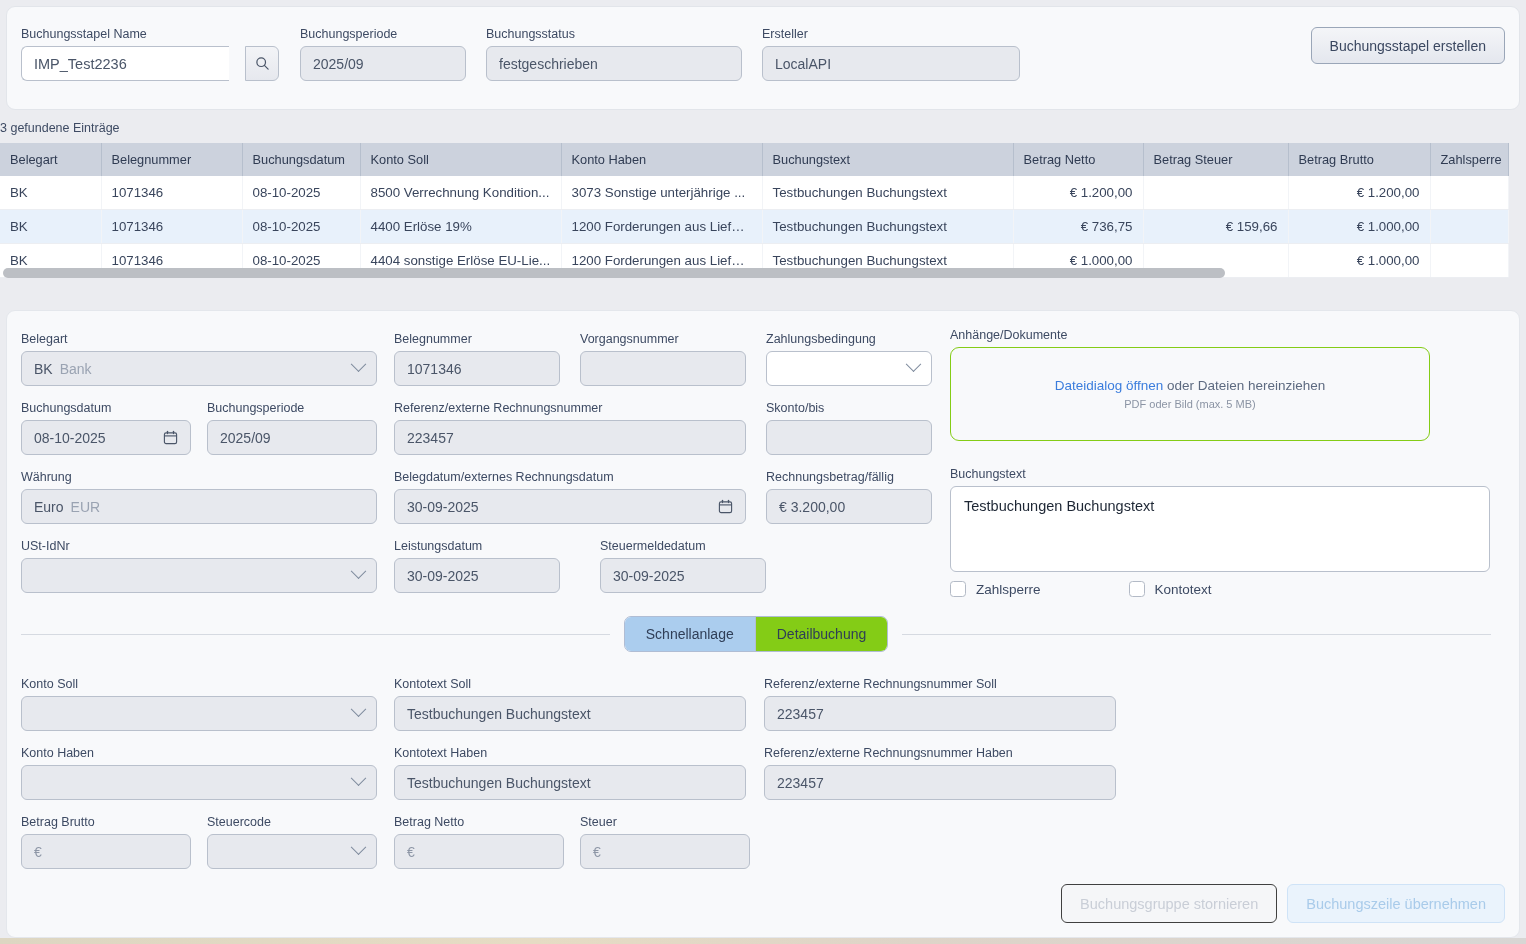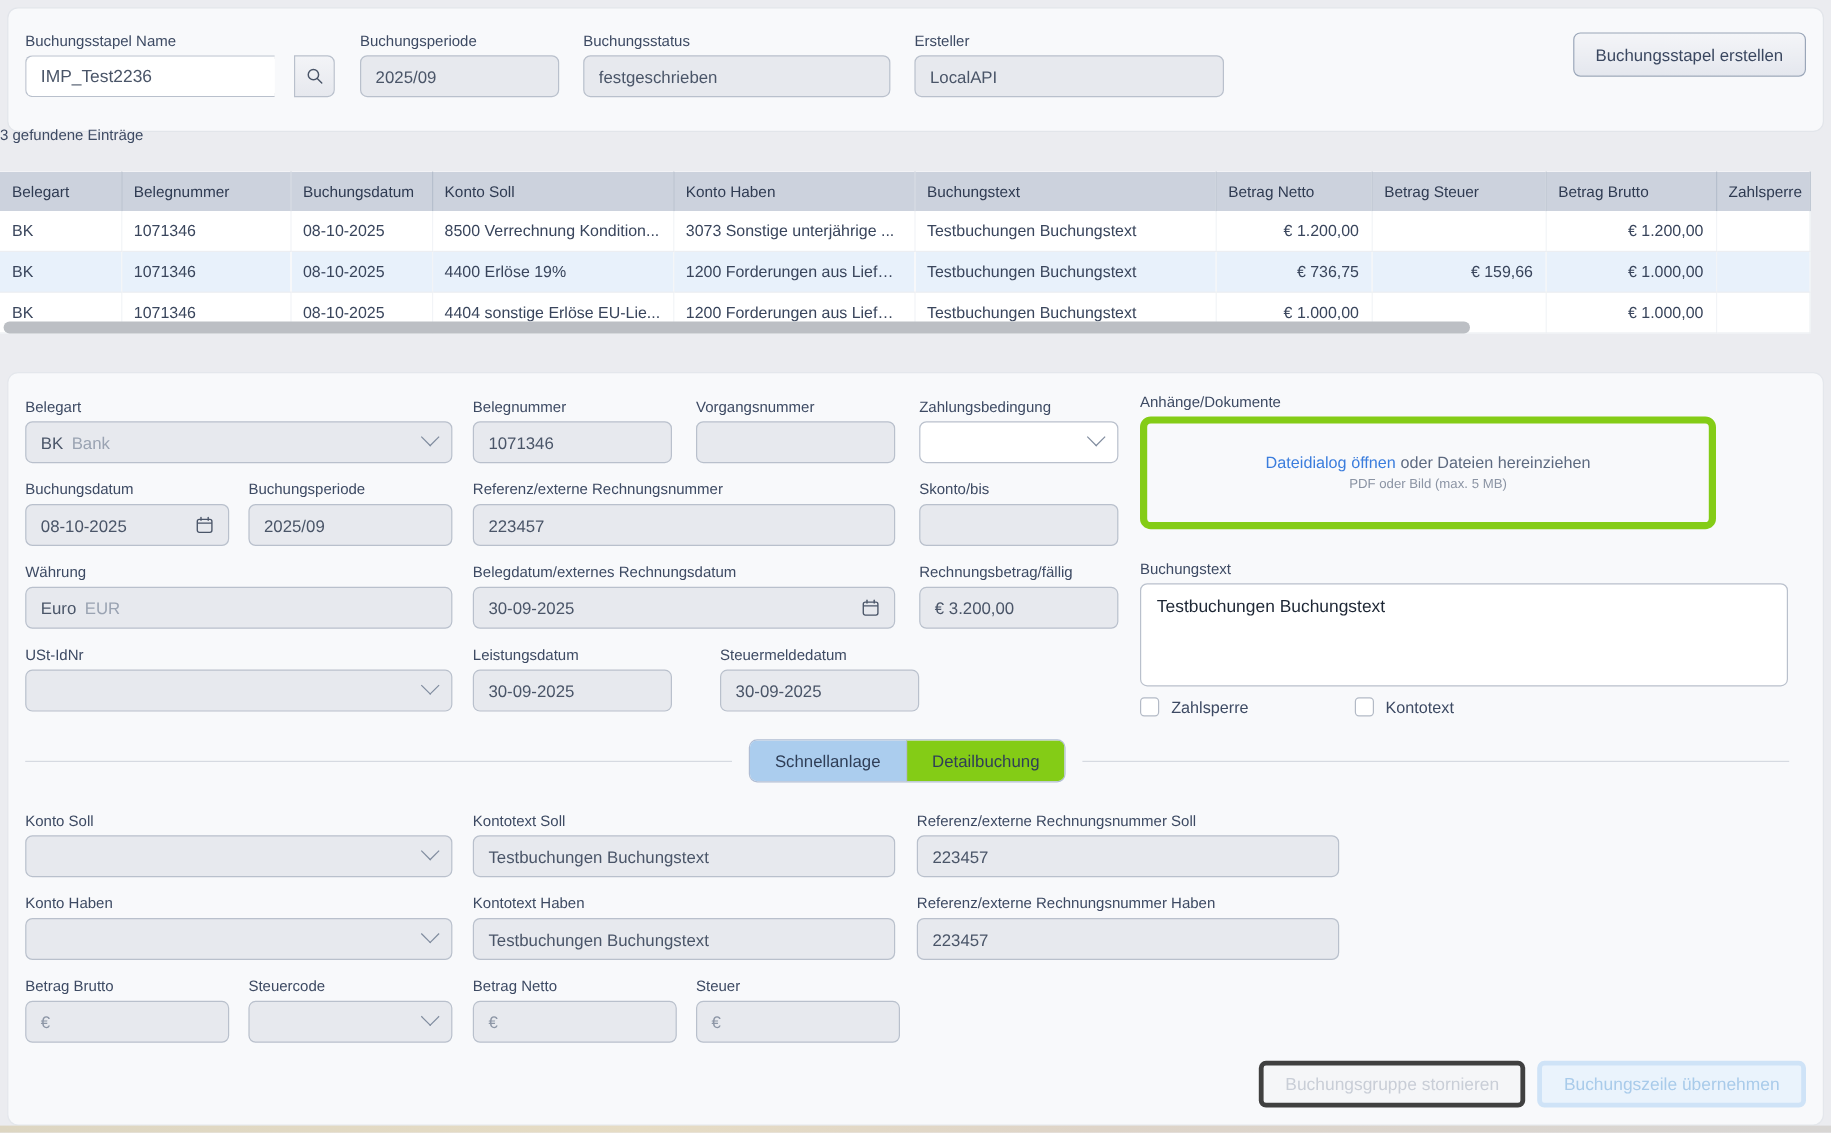--- a/index.html
+++ b/index.html
@@ -94,21 +94,21 @@
     font-size: 14px;
     color: #3a4760;
     font-family: "Liberation Sans", sans-serif;
     cursor: pointer;
     white-space: nowrap;
   }
 
   
   #found-count {
     position: absolute;
-    left: 0; top: 106px;
+    left: 0; top: 121px;
     font-size: 12.5px;
     color: #3d4a63;
   }
 
   
   #table-wrap {
     position: absolute;
     left: 0; top: 143px;
     width: 1508px;
     background: #fff;
@@ -185,21 +185,21 @@
   #g-belegdatum { left: 387px; top: 159px; width: 352px; }
   #g-rechbetrag { left: 759px; top: 159px; width: 166px; }
   #g-leistung   { left: 387px; top: 228px; width: 166px; }
   #g-steuermeld { left: 573px; top: 228px; width: 166px; margin-left: 20px; }
   
   #g-anhaenge   { left: 943px; top: 17px;  width: 480px; }
   #g-buchtext   { left: 943px; top: 156px; width: 540px; }
 
   #dropzone {
     height: 94px;
-    border: 6px solid #84cc16;
+    border: 1px solid #84cc16;
     border-radius: 9px;
     background: #f8f9fb;
     display: flex;
     flex-direction: column;
     align-items: center;
     justify-content: center;
     gap: 5px;
   }
   #dropzone .line1 { font-size: 13.5px; color: #5d6a80; }
   #dropzone .line1 a { color: #3b7ddd; cursor: pointer; }
@@ -282,21 +282,21 @@
 
   #btnrow {
     position: absolute;
     right: 14px; bottom: 14px;
     display: flex;
     gap: 10px;
   }
   .btn-disabled {
     height: 39px;
     padding: 0 18px;
-    border: 4px solid #404040;
+    border: 1px solid #404040;
     border-radius: 6px;
     background: #f5f6f8;
     font-size: 14.5px;
     color: #c9ced7;
     font-family: "Liberation Sans", sans-serif;
     white-space: nowrap;
     cursor: default;
   }
   .btn-disabled.primary {
     border-color: #cfe3f7;

